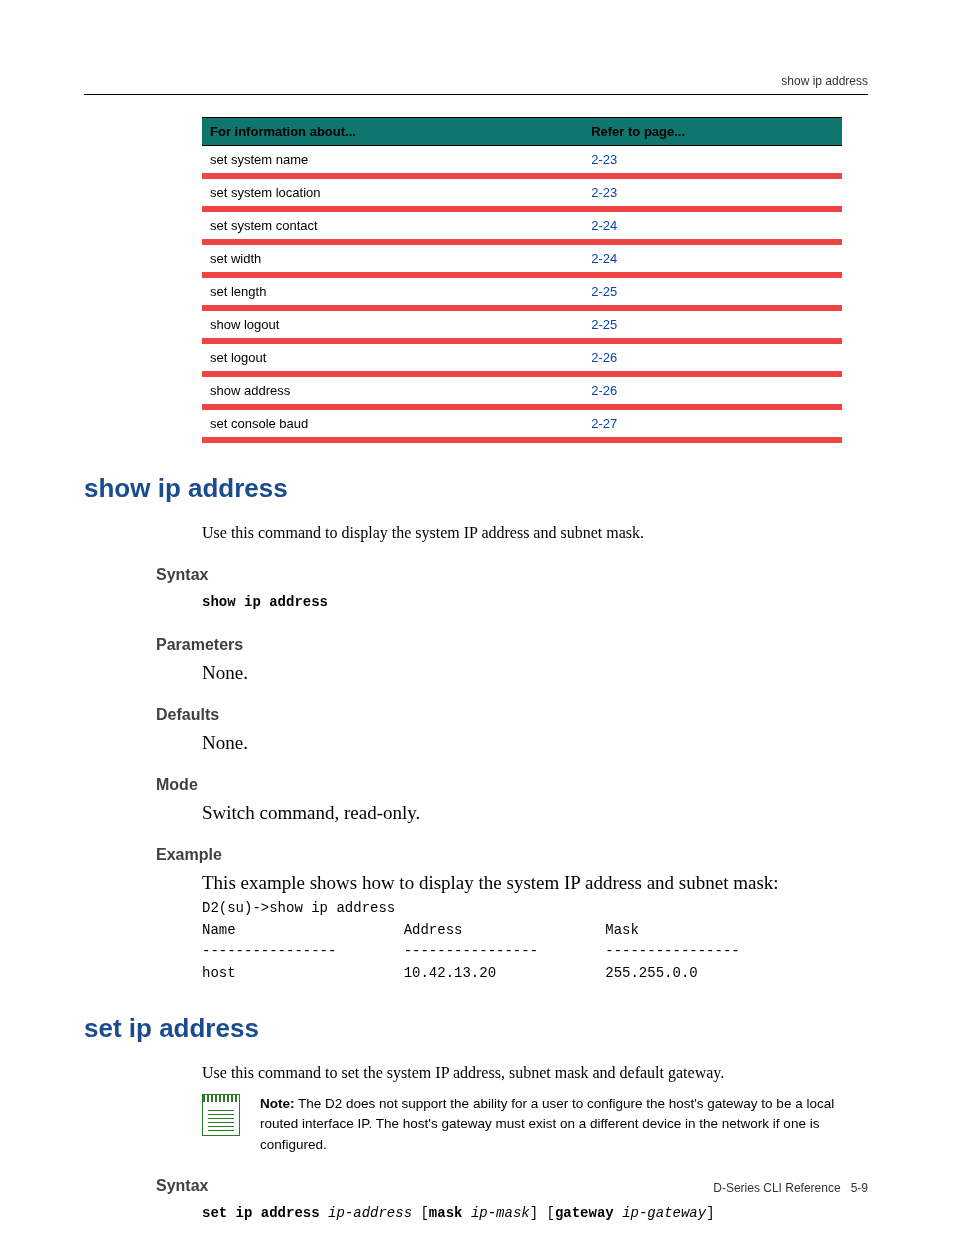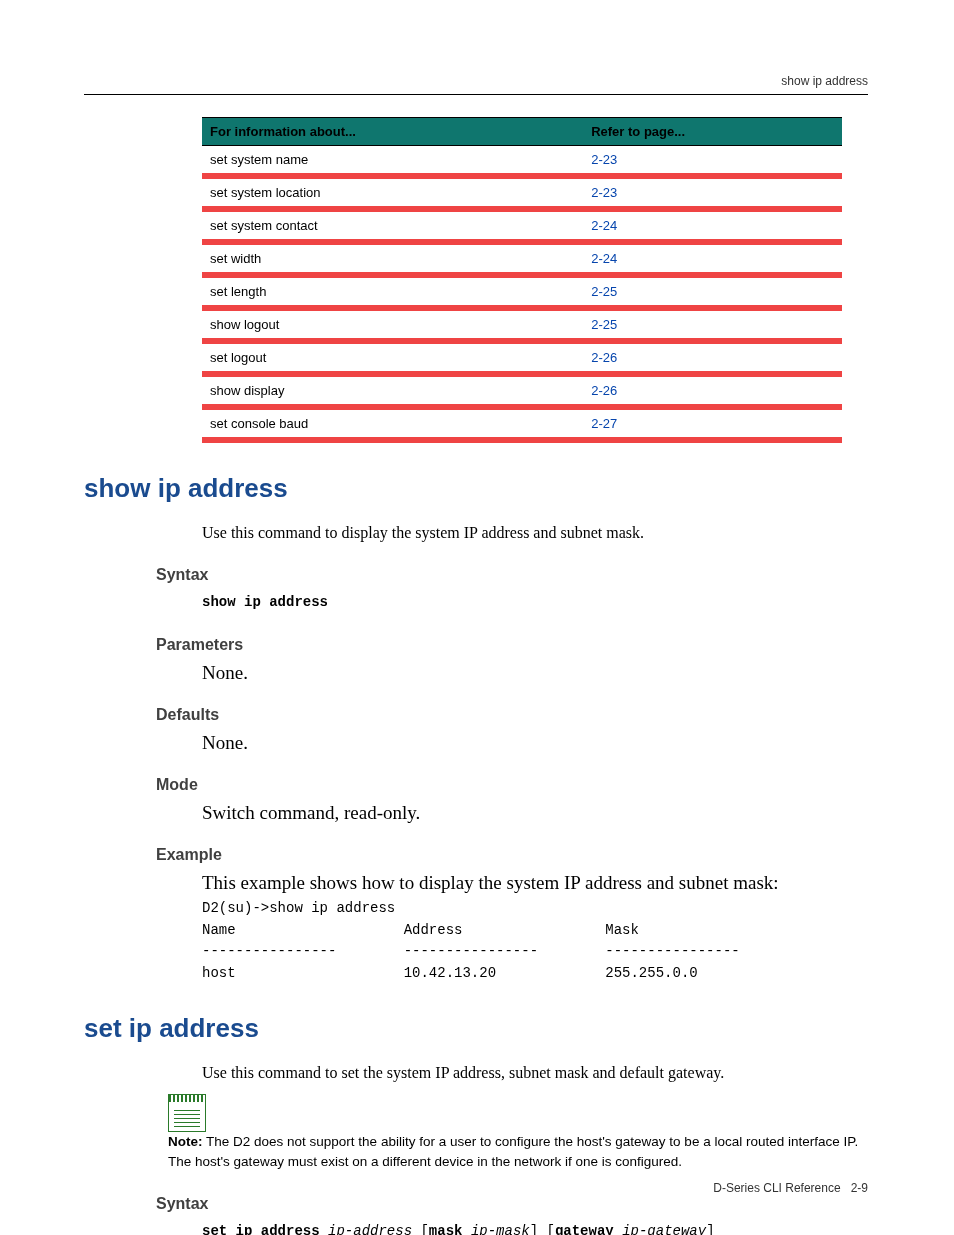--- a/index.html
+++ b/index.html
@@ -75,26 +75,25 @@
   pre.code {
     font-family: "Courier New", Courier, monospace;
     font-size: 14px;
     margin: 4px 0 4px 118px;
     line-height: 1.55;
     white-space: pre;
   }
   pre.code .b { font-weight: bold; }
   pre.code .i { font-style: italic; }
   .note-row {
-    margin-left: 84px;
+    margin-left: 118px;
     margin-top: 10px;
     display: flex;
     align-items: flex-start;
-    gap: 0;
-    flex-direction: column;
+    gap: 20px;
   }
   .note-icon {
     width: 38px;
     height: 42px;
     flex: 0 0 38px;
     border: 1px solid #2a7a2a;
     background: #fff;
     box-sizing: border-box;
     position: relative;
   }
@@ -160,21 +159,21 @@
         </tr>
         <tr>
           <td>show logout</td>
           <td class="rt pg">2-25</td>
         </tr>
         <tr>
           <td>set logout</td>
           <td class="rt pg">2-26</td>
         </tr>
         <tr>
-          <td>show display</td>
+          <td>show address</td>
           <td class="rt pg">2-26</td>
         </tr>
         <tr>
           <td>set console baud</td>
           <td class="rt pg">2-27</td>
         </tr>
       </tbody>
     </table>
   </div>
 
@@ -211,16 +210,16 @@
     <div class="note-text">
       <span class="nb">Note:</span>
       <span>The D2 does not support the ability for a user to configure the host's gateway to be a local routed interface IP. The host's gateway must exist on a different device in the network if one is configured.</span>
     </div>
   </div>
 
   <h3 class="sub">Syntax</h3>
   <pre class="code"><span class="b">set ip address</span> <span class="i">ip-address</span> <span>[</span><span class="b">mask</span> <span class="i">ip-mask</span><span>]</span> <span>[</span><span class="b">gateway</span> <span class="i">ip-gateway</span><span>]</span></pre>
 
   <div class="footer">
-    <span>D-Series CLI Reference</span>&nbsp;&nbsp;&nbsp;<span>2-9</span>
+    <span>D-Series CLI Reference</span>&nbsp;&nbsp;&nbsp;<span>5-9</span>
   </div>
 
 </div>
 
 </body></html>

